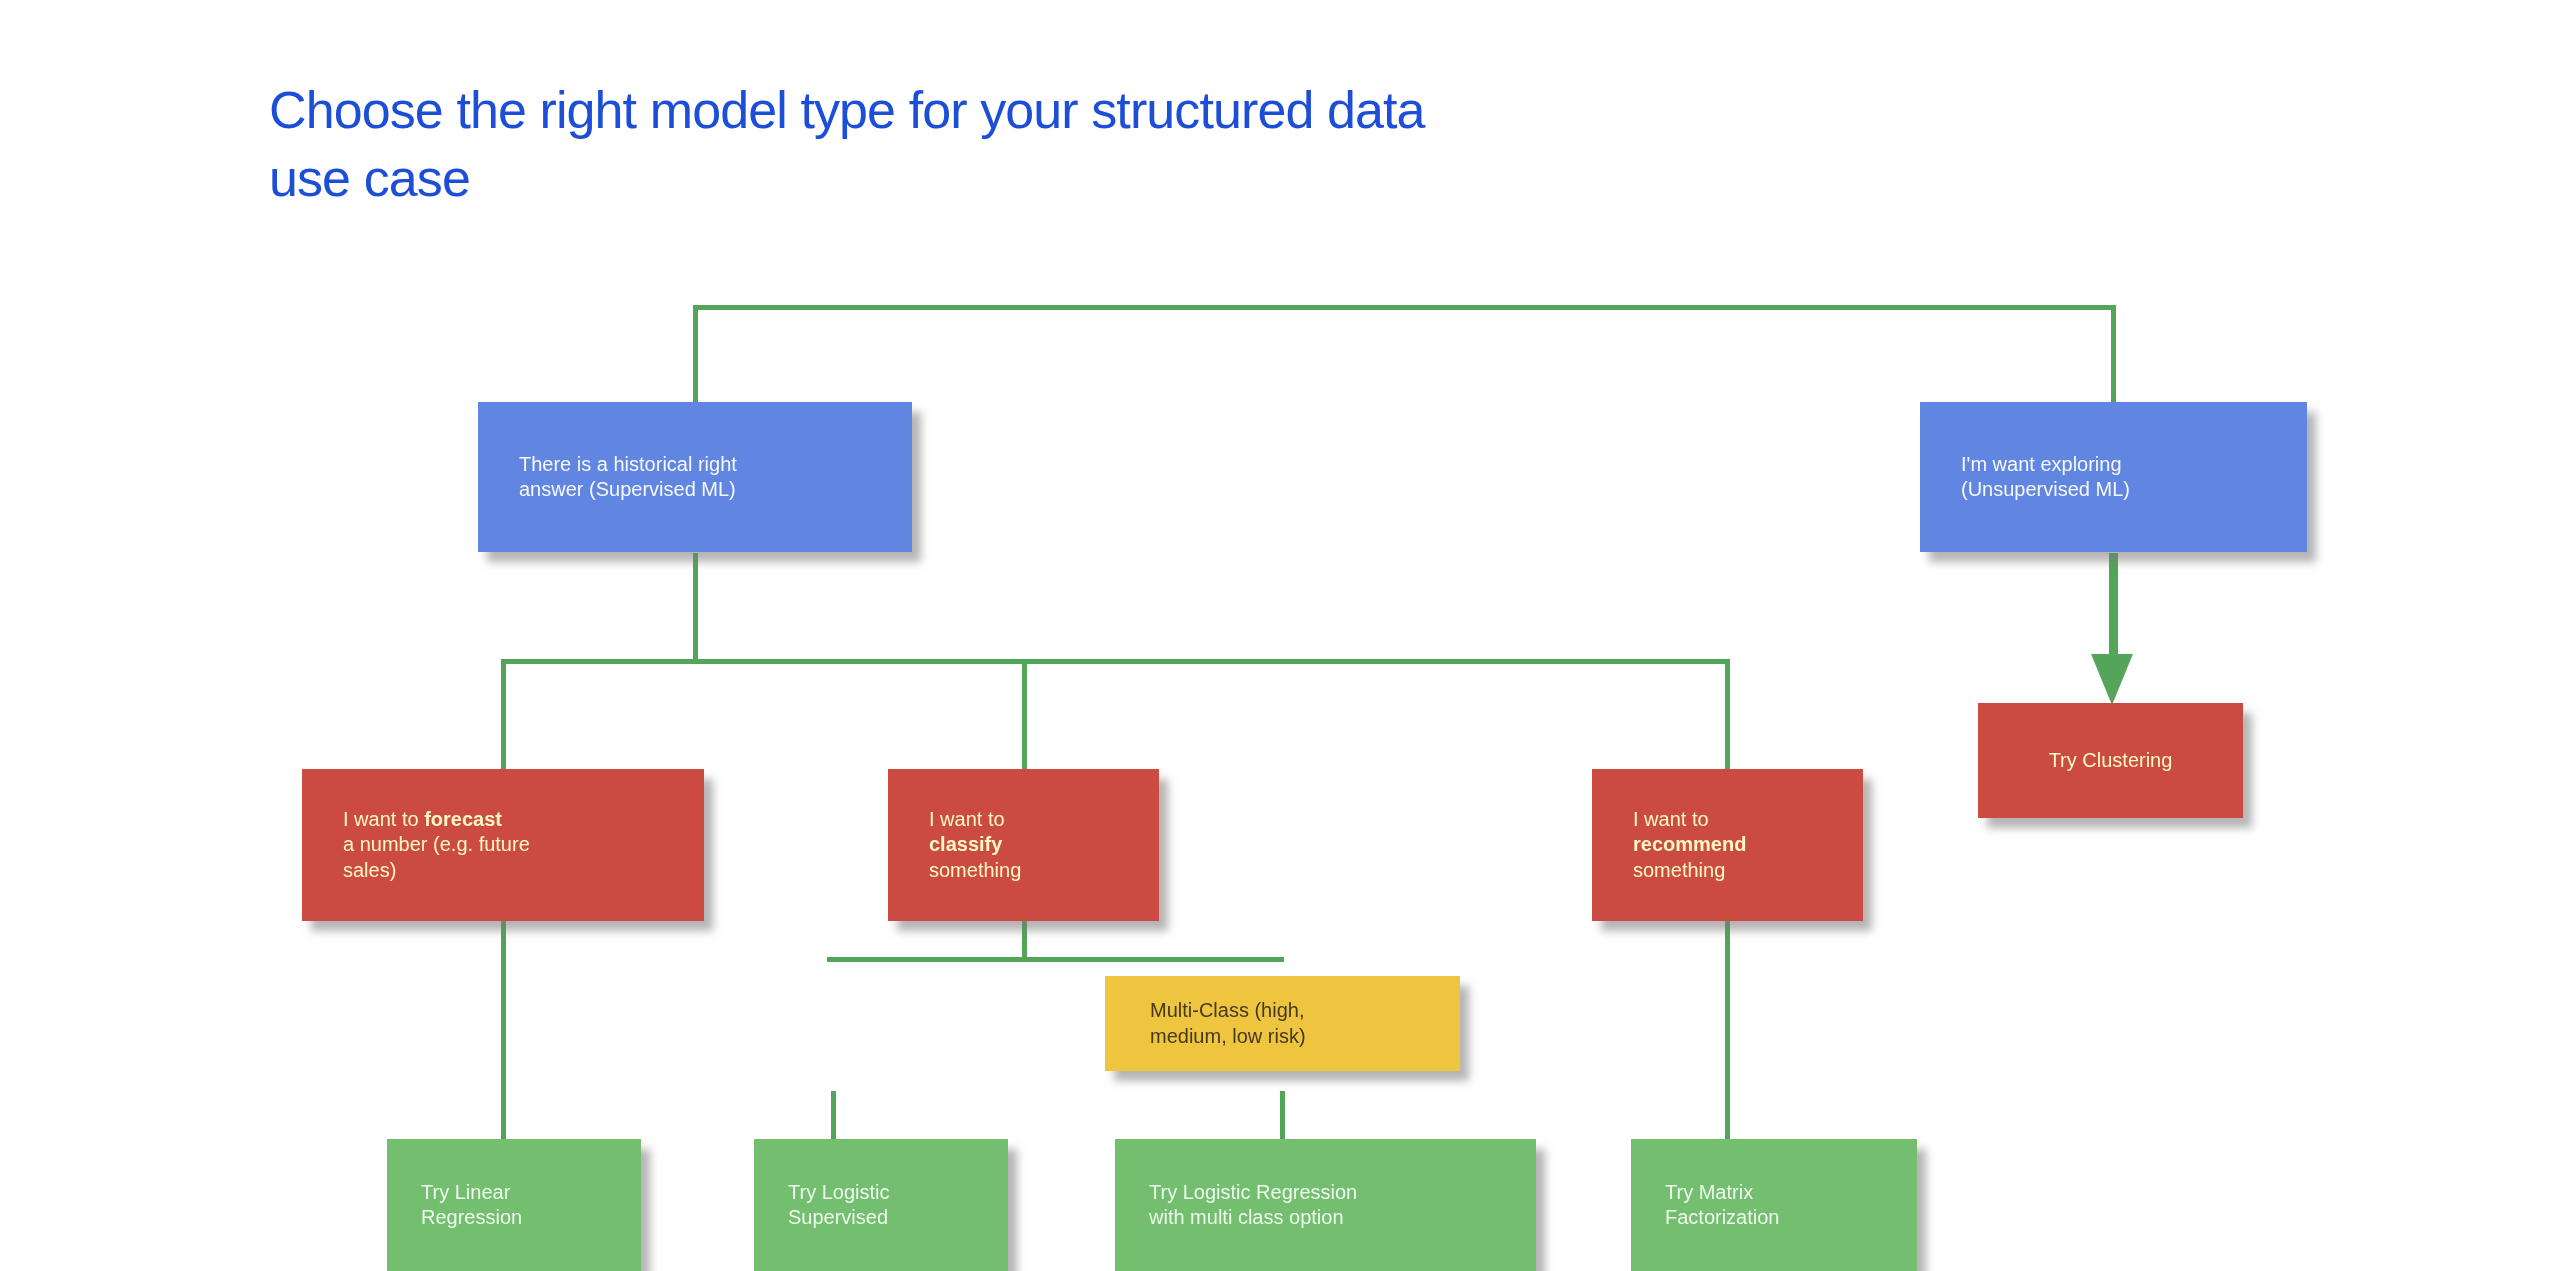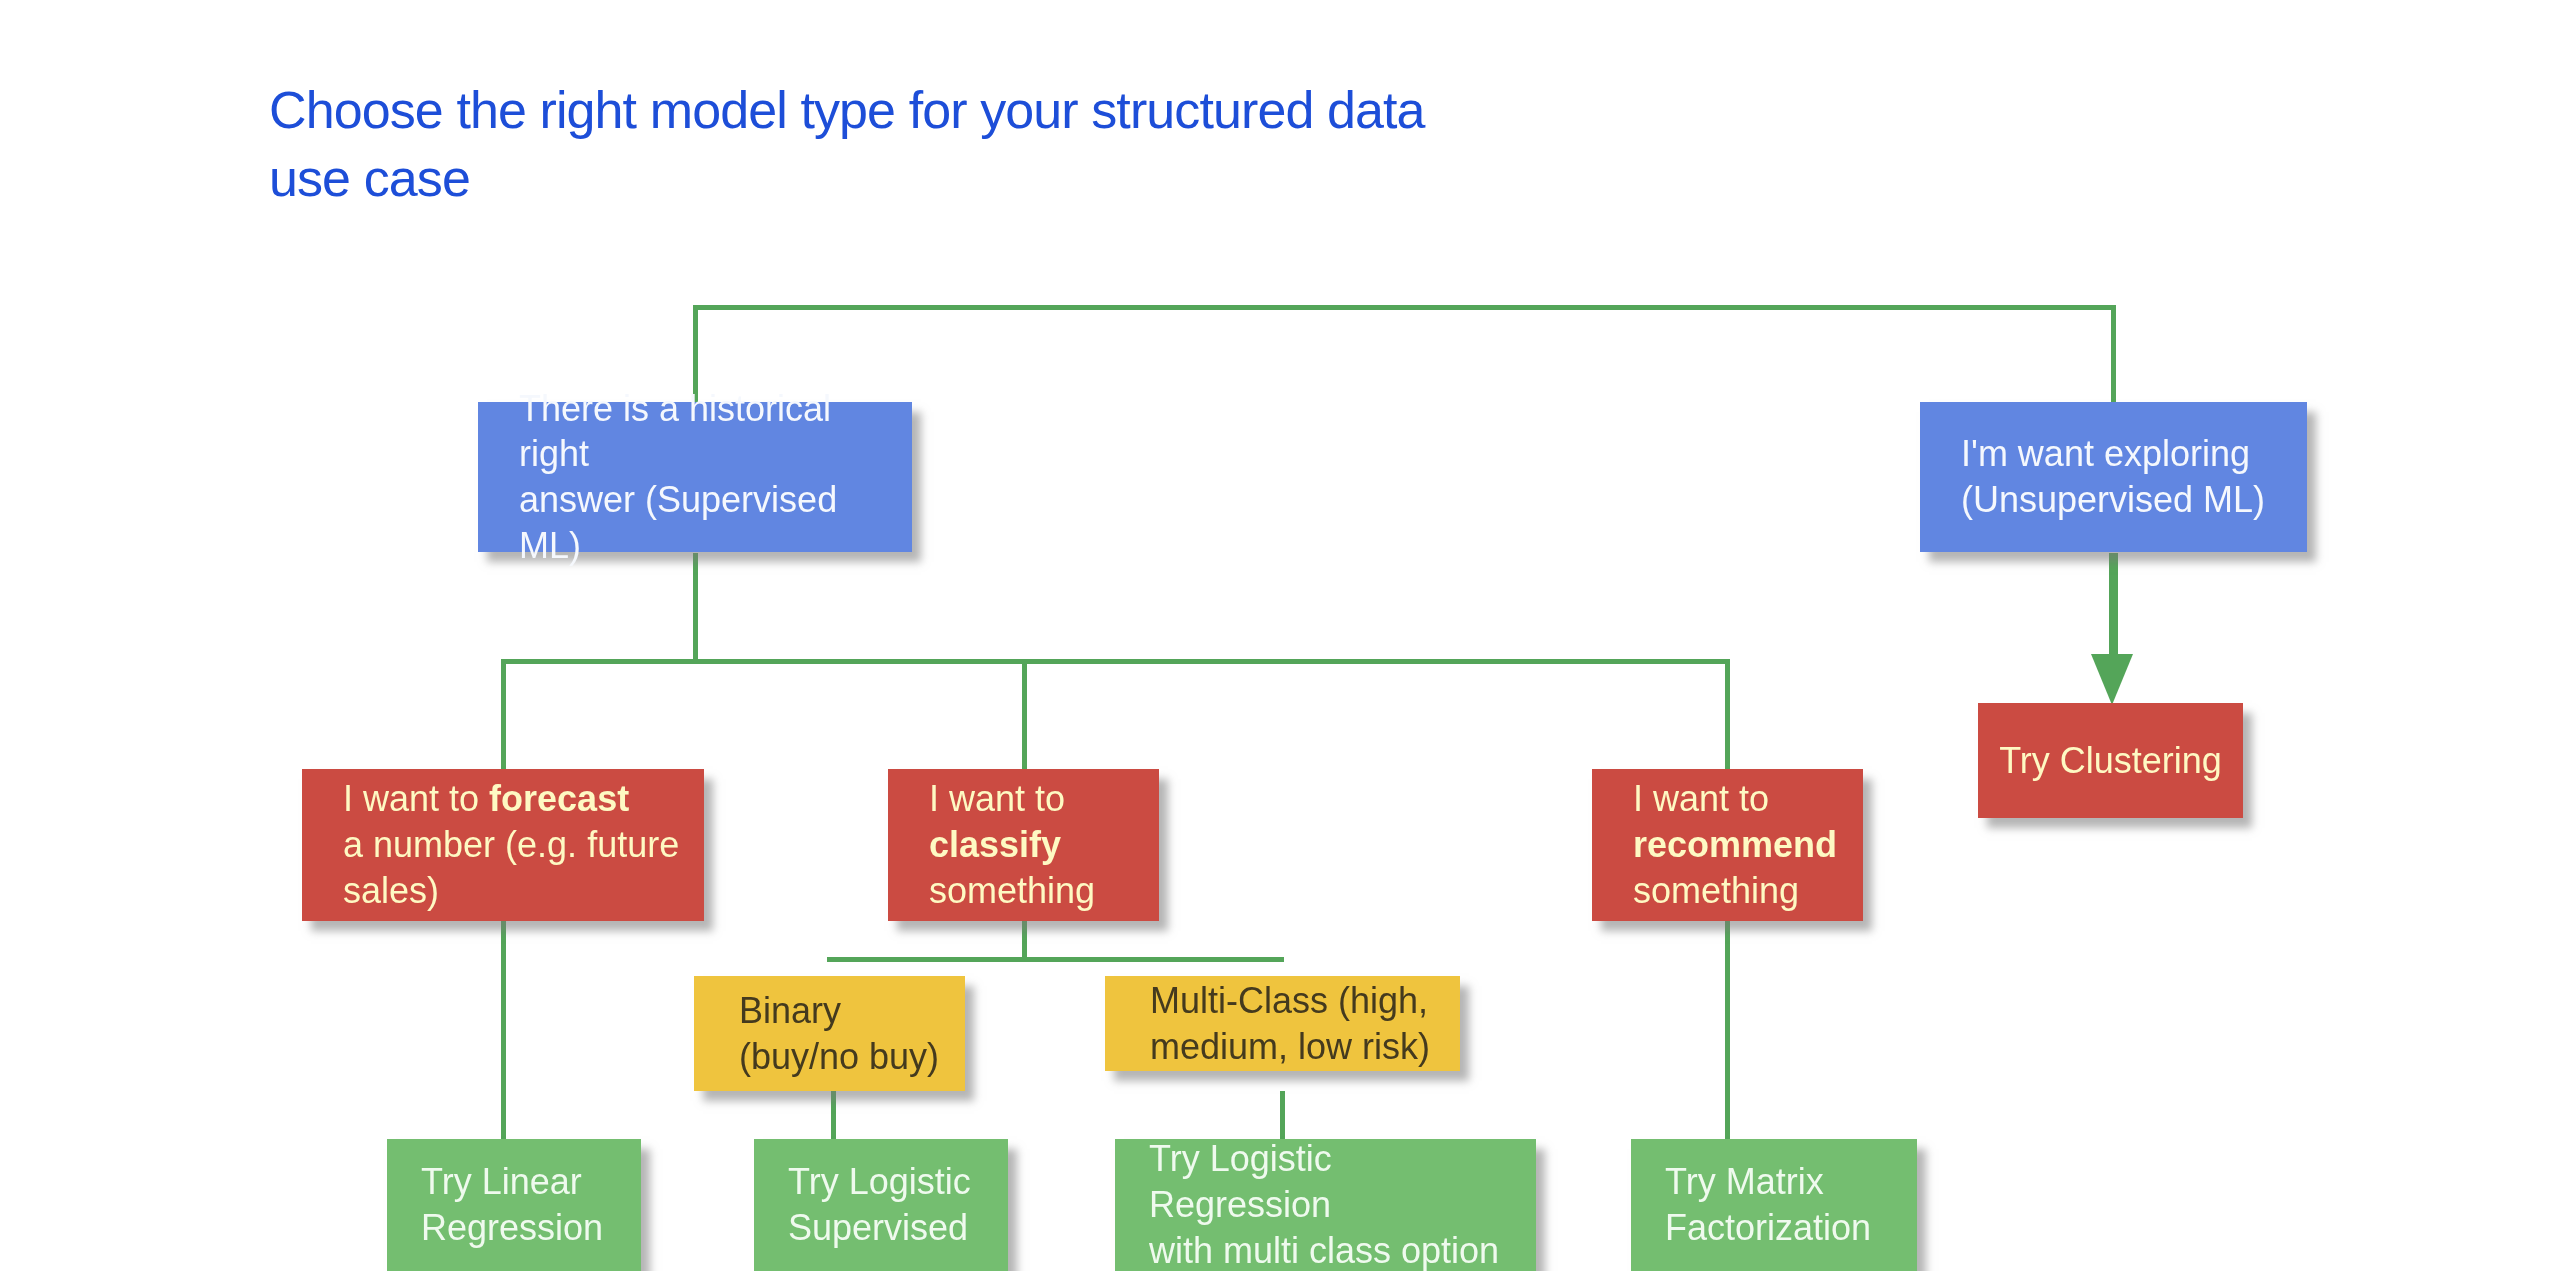--- a/index.html
+++ b/index.html
@@ -12,21 +12,21 @@
   }
   .title{
     position:absolute;left:254px;top:62px;
     font-size:52px;line-height:1.3;font-weight:400;
     color:#1d4ed8;letter-spacing:-0.9px;
     white-space:pre-line;margin:15px;
   }
   .node{
     position:absolute;display:flex;align-items:center;
     box-shadow:9.4px 10.3px 8.5px rgba(120,120,120,0.55);
-    font-size:36px;line-height:1.27;
+    font-size:20px;line-height:1.27;
     white-space:pre-line;box-sizing:border-box;
   }
   .node .txt{display:block;}
   .node b{font-weight:700;}
   .blue  {background:#6186E1;color:#F5F8FD;padding:0 28px 0 41px;}
   .red   {background:#CB4B42;color:#fef9c3;padding:0 24.4px 0 41px;}
   .yellow{background:#EFC43E;color:#443A1E;padding:0 22.6px 0 45px;}
   .green {background:#74BE70;color:#EFFAEE;padding:0 22.6px 0 34px;margin-left:43px;}
   .center{justify-content:center;text-align:center;padding:0 9.4px;}
   .line{position:absolute;background:#54A559;}
@@ -92,24 +92,20 @@
   <div class="node red" style="left:1592px;top:769px;width:271px;height:152px;">
     <span class="txt"><span>I want to
 </span><b>recommend</b><span>
 something</span></span>
   </div>
 
   <div class="node red center" style="left:1978px;top:703px;width:265px;height:115px;">
     <span class="txt">Try Clustering</span>
   </div>
 
-  <div class="node yellow" style="left:694px;top:976px;width:271px;height:115px;">
-    <span class="txt">Binary
-(buy/no buy)</span>
-  </div>
 
   <div class="node yellow" style="left:1105px;top:976px;width:355px;height:95px;">
     <span class="txt">Multi-Class (high,
 medium, low risk)</span>
   </div>
 
   <div class="node green" style="left:344px;top:1139px;width:254px;height:132px;">
     <span class="txt">Try Linear
 Regression</span>
   </div>

